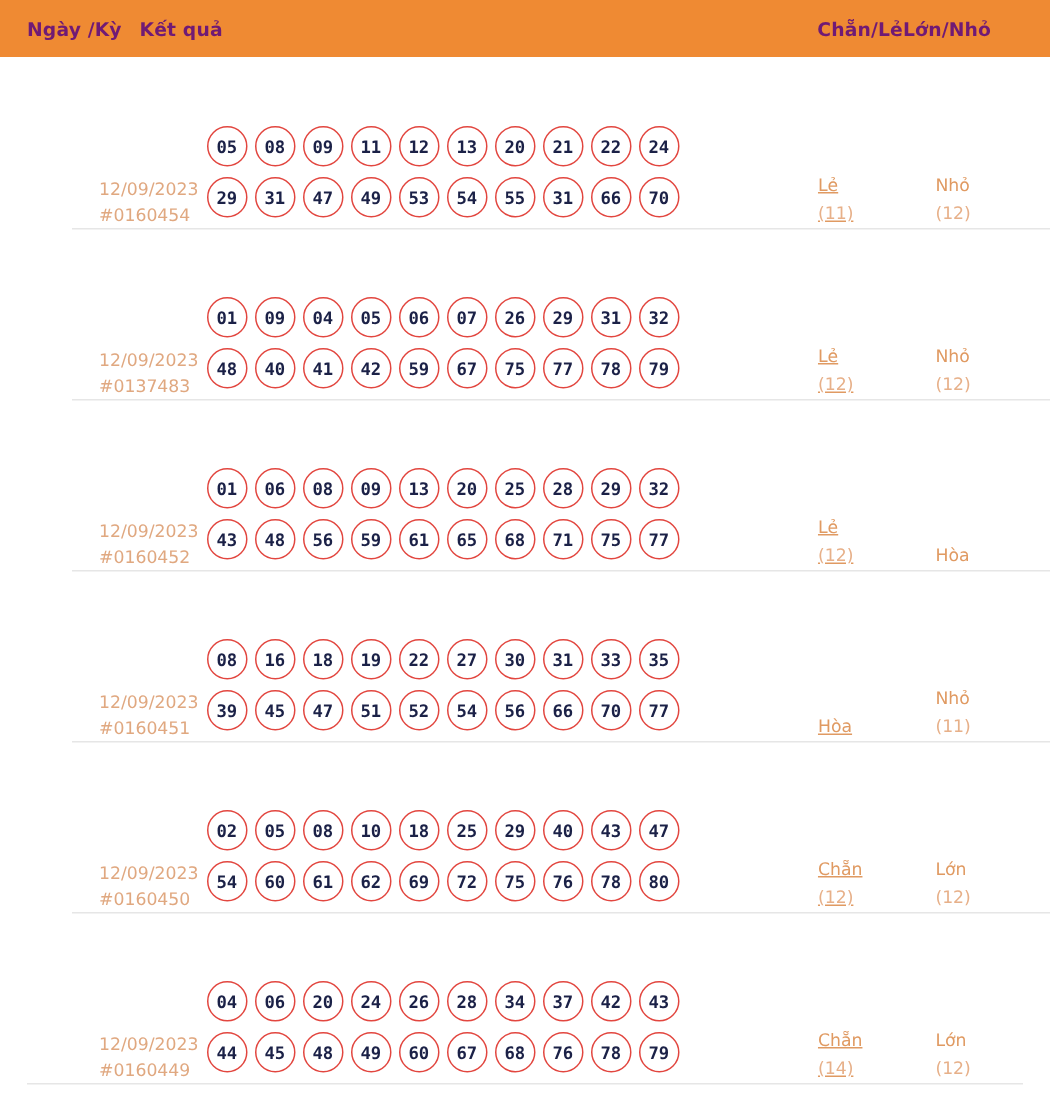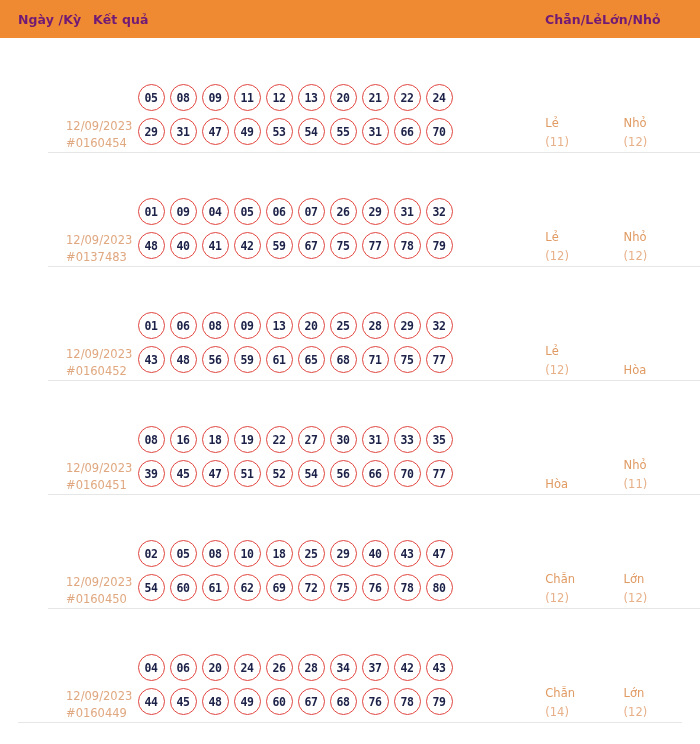--- a/index.html
+++ b/index.html
@@ -91,21 +91,21 @@
   }
 
   .cell-oddeven,
   .cell-bigsmall {
     padding-top: 8px;
     box-sizing: border-box;
     color: #e09a62;
     font-size: 11.5px;
     line-height: 19px;
   }
-  .cell-oddeven  { width: 82px; }
+  .cell-oddeven  { width: 82px; text-decoration: underline; }
   .cell-bigsmall { width: 80px; }
   .stat-label { display: block; }
   .stat-count { display: block; color: #e7b089; }
 
   .table-footer-rule {
     margin: 0 18px;
     height: 1px;
   }
 </style>
 </head>

